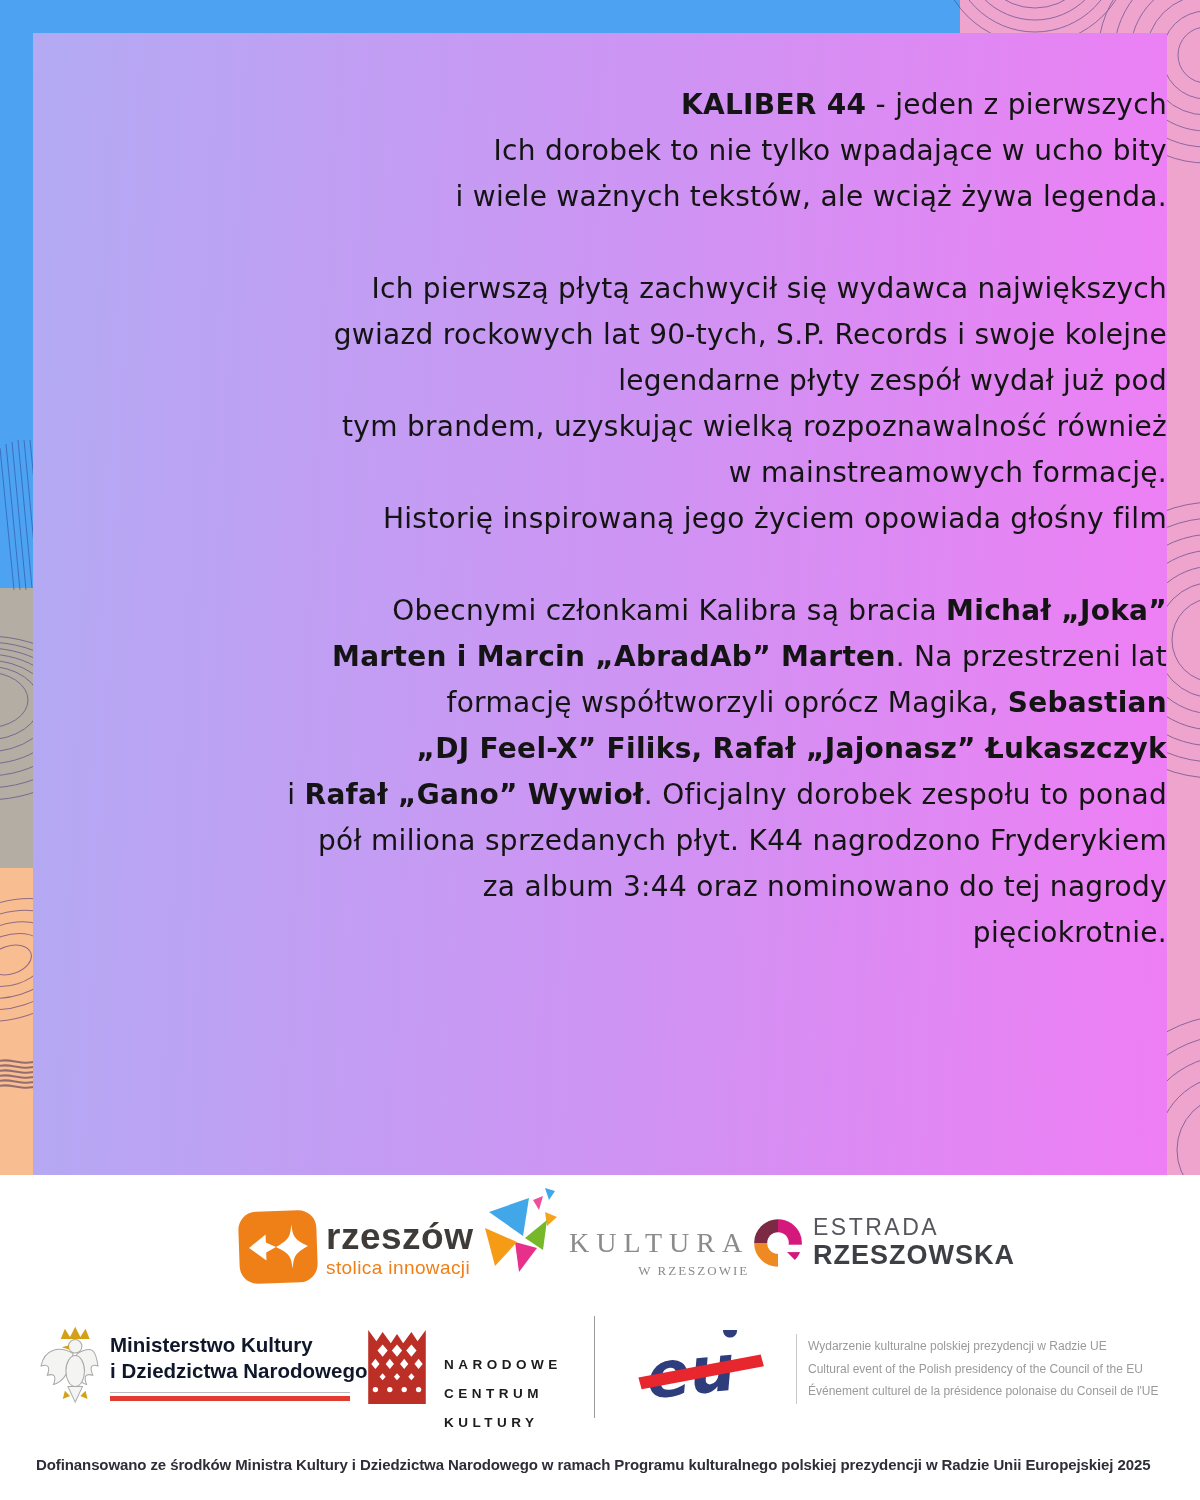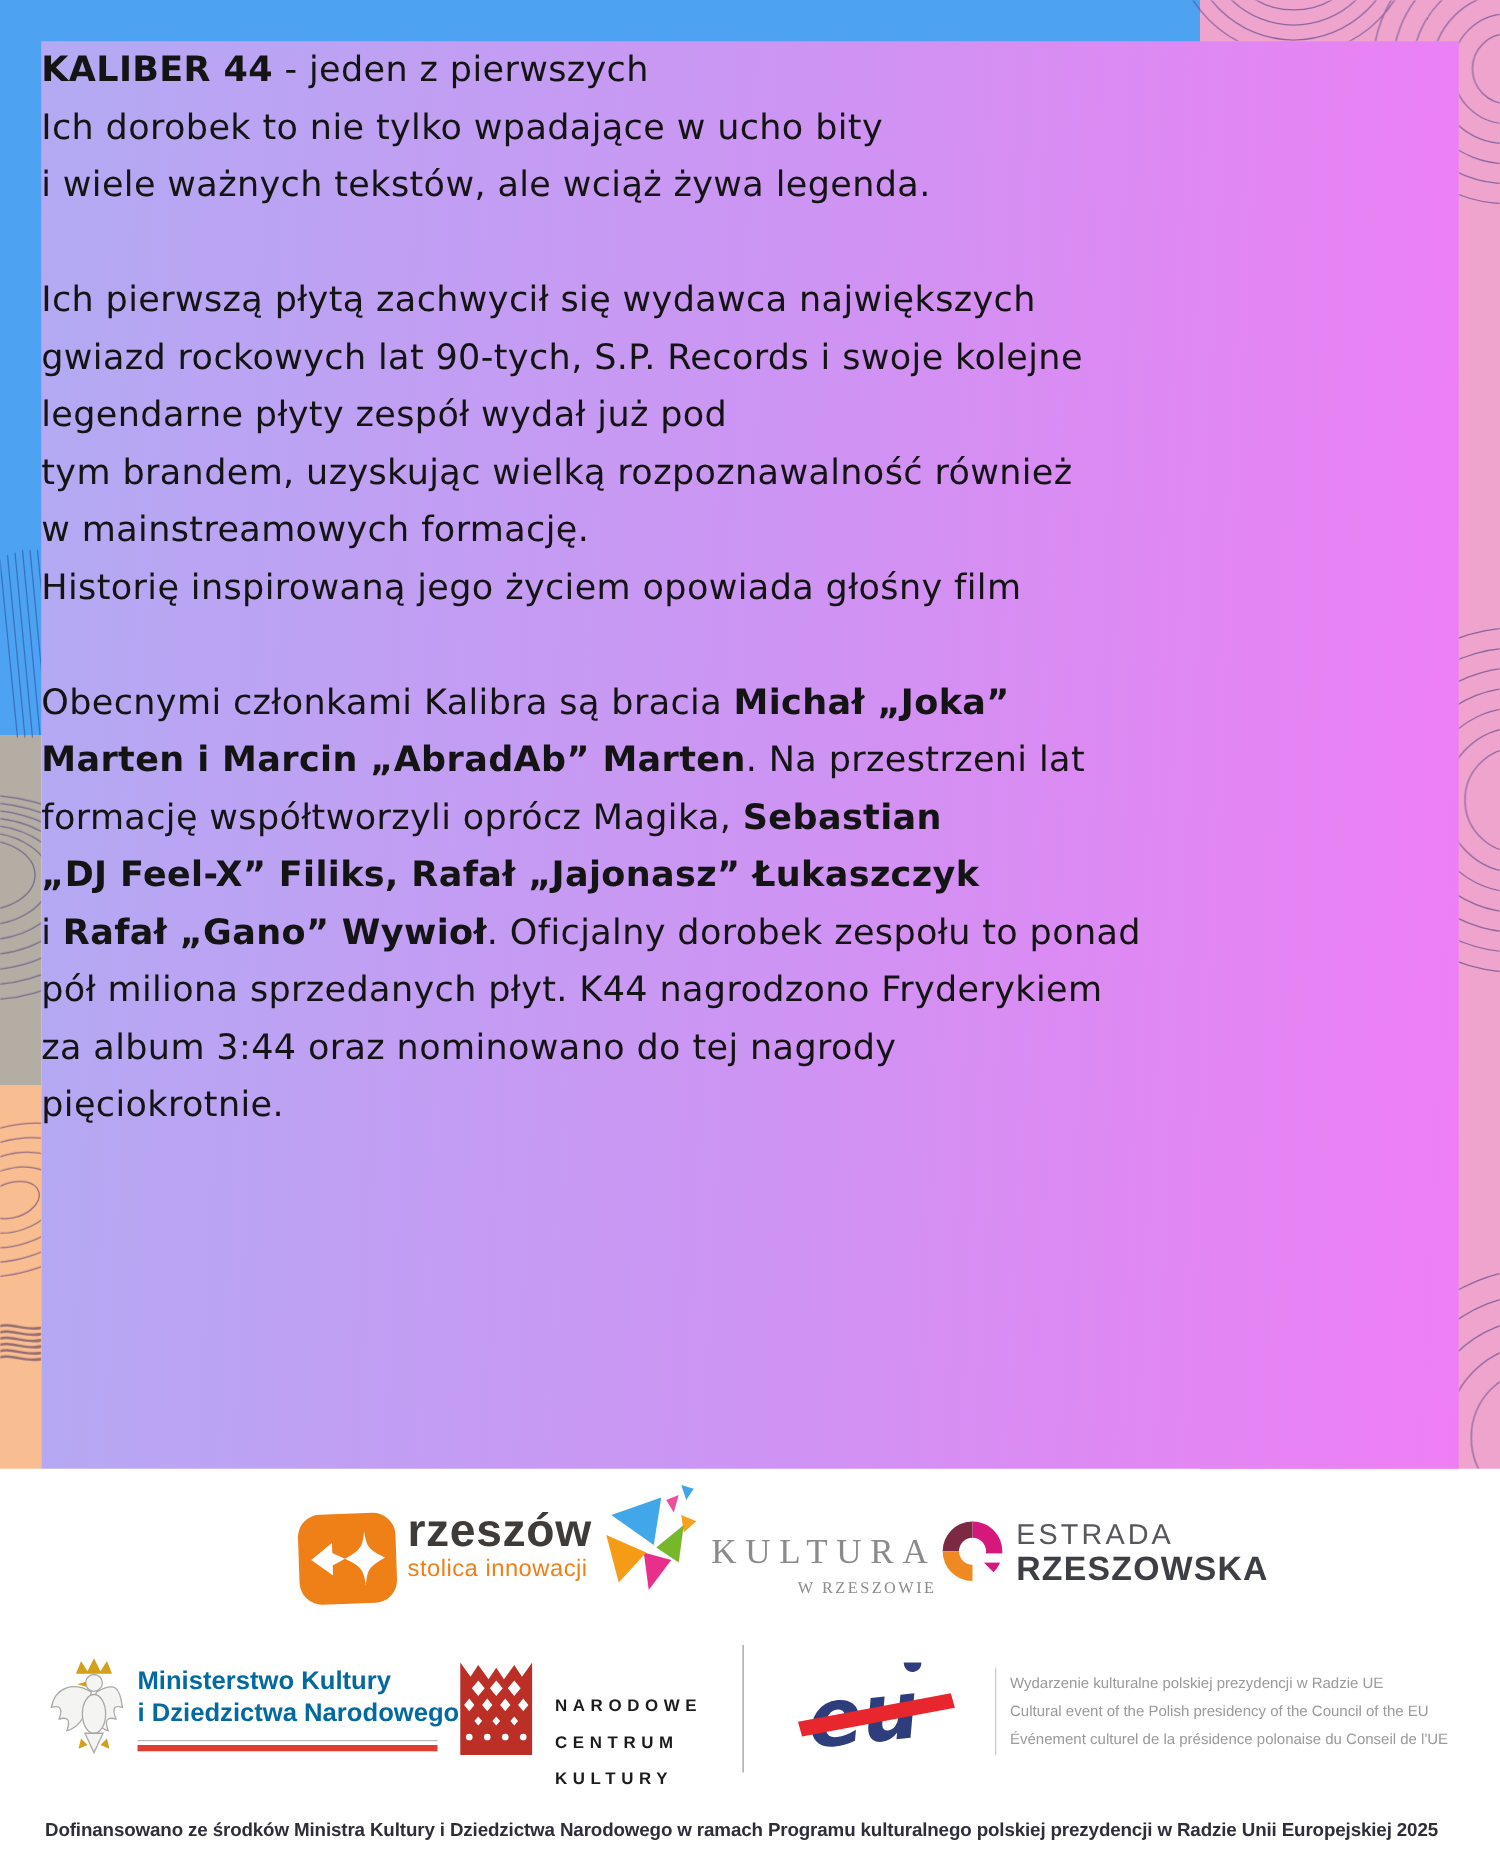--- a/index.html
+++ b/index.html
@@ -8,43 +8,43 @@
   
   .bg{position:absolute;}
   .bg-blue{left:0;top:0;width:960px;height:588px;background:#4da3f2;}
   .bg-pink{left:960px;top:0;width:240px;height:1175px;background:#efa4cd;}
   .bg-gray{left:0;top:588px;width:33px;height:280px;background:#b3ada4;}
   .bg-peach{left:0;top:868px;width:33px;height:307px;background:#f9bd92;}
   .deco{position:absolute;left:0;top:0;pointer-events:none;}
   
   .panel{position:absolute;left:33px;top:33px;width:1134px;height:1142px;
          background:linear-gradient(93deg,#b3aaf3 0%,#cf93f3 55%,#ef7ef4 100%);}
-  .content{text-align:left;font-family:"DejaVu Sans",sans-serif;
+  .content{padding-top:49px;text-align:right;font-family:"DejaVu Sans",sans-serif;
            font-size:28px;line-height:46px;color:#141414;letter-spacing:.3px;}
   .para + .para{margin-top:46px;}
   .b{font-weight:bold;}
   
-  .logo1{position:absolute;display:flex;}
+  .logo1{position:absolute;display:flex;align-items:center;}
   .rz{left:236px;top:1206px;}
   .rz-text{margin-left:6px;line-height:1;}
   .rz-name{font-size:37px;font-weight:bold;color:#3f3b39;letter-spacing:.5px;}
   .rz-tag{font-size:19px;color:#ef7f17;margin-top:3px;letter-spacing:.4px;}
   .ku{left:483px;top:1186px;}
   .ku-text{margin-left:8px;margin-top:42px;line-height:1;color:#8b8b8b;font-family:"Liberation Serif",serif;}
   .ku-title{font-size:28px;letter-spacing:7px;}
   .ku-sub{font-size:13px;letter-spacing:2px;text-align:right;margin-top:7px;}
   .es{left:753px;top:1216px;}
   .es-text{margin-left:10px;line-height:1;}
   .es-l1{font-size:23px;color:#56575b;letter-spacing:2.5px;}
   .es-l2{font-size:27px;font-weight:bold;color:#3e3f44;letter-spacing:1px;margin-top:3px;}
   
   .p-item{position:absolute;display:flex;align-items:flex-start;}
   .min{left:38px;top:1324px;}
   .min-textwrap{margin-left:10px;margin-top:8px;}
-  .min-text{font-size:20.5px;line-height:26px;color:#0369a1;font-weight:600;}
+  .min-text{font-size:20.5px;line-height:26px;color:#0f172a;font-weight:600;}
   .min-flag{margin-top:8px;width:240px;}
   .min-flag .wf{height:3px;background:#ffffff;border-top:1px solid #b9b9b9;}
   .min-flag .rf{height:5px;background:#e23b30;}
   .nck{left:368px;top:1330px;}
   .nck-text{margin-left:18px;margin-top:20px;font-size:13.5px;font-weight:bold;color:#1c1c1c;
             letter-spacing:4.5px;line-height:29px;}
   .vdiv{position:absolute;left:594px;top:1316px;width:1px;height:102px;background:#9a9a9a;}
   .eu{left:636px;top:1330px;}
   .eu-div{width:1px;height:70px;background:#c9c9c9;margin:4px 0 0 14px;}
   .eu-text{margin-left:11px;margin-top:5px;font-size:12px;line-height:22.5px;color:#9a9a9a;}

